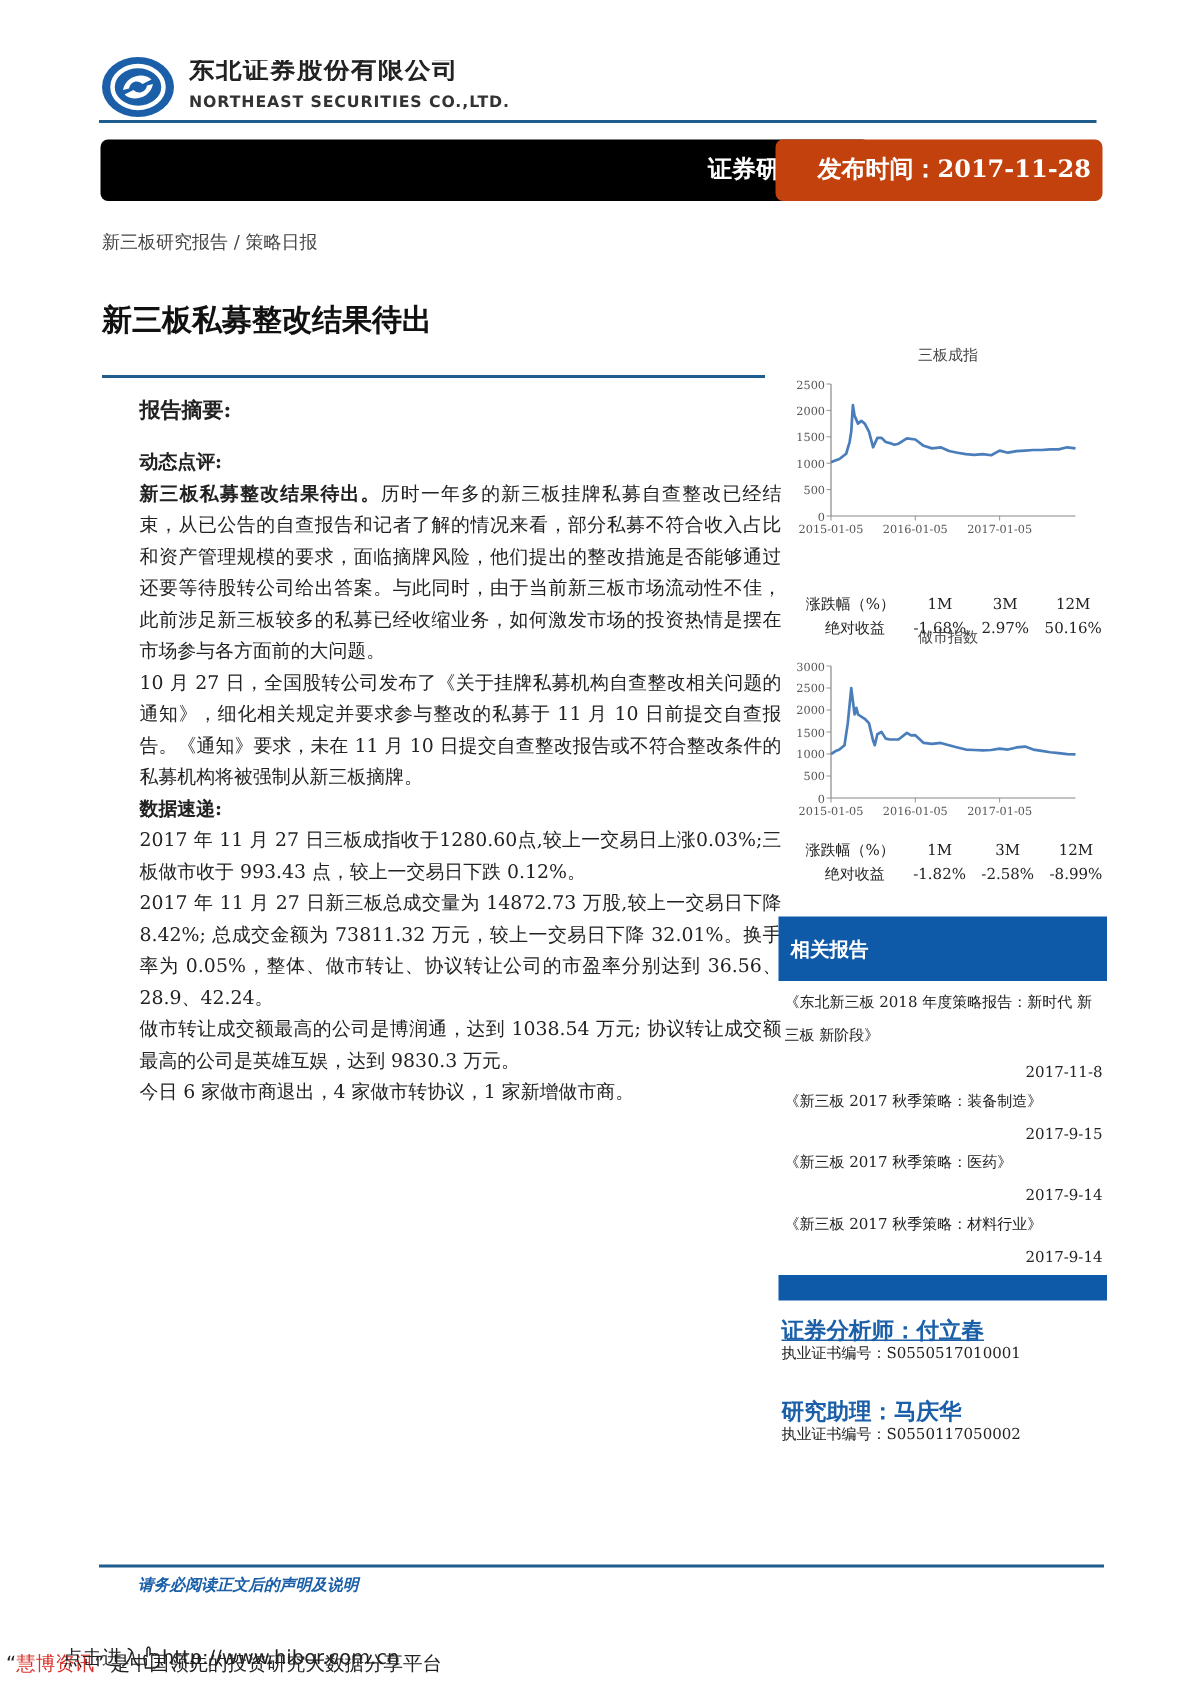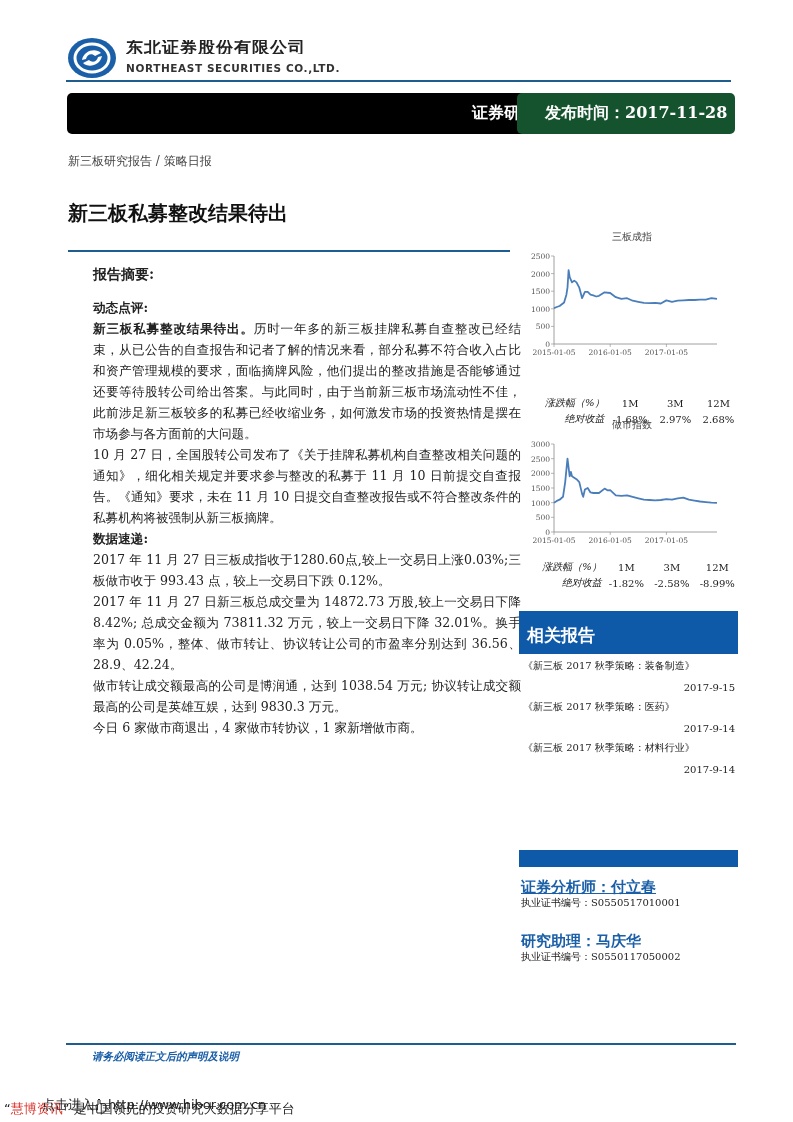--- a/index.html
+++ b/index.html
@@ -7,44 +7,44 @@
   .abs { position: absolute; }
 
   
   .logo-circle { left: 68px; top: 38px; width: 48px; height: 40px; border-radius: 50%; background: #1a5fa8; }
   .logo-circle svg { width: 48px; height: 40px; display: block; }
   .logo-cn { left: 126px; top: 40px; font-family: "DejaVu Sans", sans-serif; font-size: 17px; font-weight: bold; color: #222; letter-spacing: 1px; height: 14px; overflow: hidden; line-height: 14px; }
   .logo-en { left: 126px; top: 62px; font-family: "DejaVu Sans", sans-serif; font-size: 10.5px; color: #333; letter-spacing: 0.6px; font-weight: bold; }
   .header-rule { left: 66px; top: 80px; width: 665px; height: 2px; background: #1f5d8f; }
   .banner-main { left: 67px; top: 93px; width: 513px; height: 41px; background: #000000; border-radius: 5px; }
   .banner-title { right: 12px; top: 10px; color: #fff; font-size: 16px; font-weight: bold; font-family: "DejaVu Serif", serif; }
-  .banner-date { left: 517px; top: 93px; width: 218px; height: 41px; background: #14532d; border-radius: 5px; }
+  .banner-date { left: 517px; top: 93px; width: 218px; height: 41px; background: #c2410c; border-radius: 5px; }
   .banner-date span { position: absolute; left: 28px; top: 10px; color: #fff; font-size: 16px; font-weight: bold; }
 
   .breadcrumb { left: 68px; top: 153px; font-size: 12px; color: #444; }
   .page-title { left: 68px; top: 200px; font-size: 20px; font-weight: bold; color: #111; }
   .title-rule { left: 68px; top: 250px; width: 442px; height: 1.5px; background: #1f5d8f; }
 
   
   .left-col { left: 93px; top: 262px; width: 428px; font-size: 12.6px; line-height: 21px; color: #222; text-align: justify; }
   .sec-h { font-weight: bold; font-size: 14px; margin: 2px 0 6px 0; }
   .sub-h { font-weight: bold; font-size: 12.6px; }
   .left-col p { margin: 0; }
   .lead { font-weight: bold; }
 
   
   .chart-box { left: 522px; width: 220px; }
   .chart-title { text-align: center; font-family: "DejaVu Sans", sans-serif; font-size: 10px; color: #444; }
   .chart-svg { display: block; }
   .perf-table { width: 210px; margin-left: 8px; font-size: 10px; border-collapse: collapse; }
   .perf-table td { padding: 1px 2px; text-align: center; }
-  .perf-table td:first-child { text-align: right; font-style: italic; }
+  .perf-table td:first-child { text-align: center; }
 
   .related-head { left: 519px; top: 611px; width: 219px; height: 43px; background: #0f59a9; }
-  .related-head span { position: absolute; left: 8px; top: 13px; color: #fff; font-size: 17px; font-weight: bold; }
+  .related-head span { position: absolute; left: 8px; top: 13px; color: #fff; font-size: 13px; font-weight: bold; }
   .related-list { left: 523px; top: 658px; width: 212px; font-size: 10px; line-height: 16px; color: #222; }
   .rel-item .rel-title { display: block; }
   .rel-item .rel-date { display: block; text-align: right; margin-top: 6px; margin-bottom: 3px; }
 
   .analyst-bar { left: 519px; top: 850px; width: 219px; height: 17px; background: #0f59a9; }
   .analyst-block { left: 521px; width: 214px; font-size: 10px; line-height: 15px; }
   .analyst-name { color: #1a5fa8; font-weight: bold; font-size: 15px; }
   .analyst-name.u { text-decoration: underline; }
 
   
@@ -122,21 +122,21 @@
         <tr>
       <td>涨跌幅（%）</td>
       <td>1M</td>
       <td>3M</td>
       <td>12M</td>
     </tr>
     <tr>
       <td style="padding-left:8px">绝对收益</td>
       <td>-1.68%</td>
       <td>2.97%</td>
-      <td>2.68%</td>
+      <td>50.16%</td>
     </tr>
   </tbody>
     </table>
 </div>
 
 <div class="abs chart-box" style="top:418px;">
   <div class="chart-title">做市指数</div>
   <svg class="chart-svg" id="chart1" width="220" height="125">
       <line x1="32" y1="12" x2="32" y2="100" stroke="#888" stroke-width="0.8"></line>
       <line x1="32" y1="100" x2="195" y2="100" stroke="#888" stroke-width="0.8"></line>
@@ -178,20 +178,24 @@
     </tr>
   </tbody>
     </table>
 </div>
 
 <div class="abs related-head">
   <span>相关报告</span>
 </div>
 <div class="abs related-list">
   <div class="rel-item">
+    <span class="rel-title" style="line-height:22px;">《东北新三板 2018 年度策略报告：新时代 新三板 新阶段》</span>
+    <span class="rel-date">2017-11-8</span>
+  </div>
+  <div class="rel-item">
     <span class="rel-title">《新三板 2017 秋季策略：装备制造》</span>
     <span class="rel-date">2017-9-15</span>
   </div>
   <div class="rel-item">
     <span class="rel-title">《新三板 2017 秋季策略：医药》</span>
     <span class="rel-date">2017-9-14</span>
   </div>
   <div class="rel-item">
     <span class="rel-title">《新三板 2017 秋季策略：材料行业》</span>
     <span class="rel-date">2017-9-14</span>

